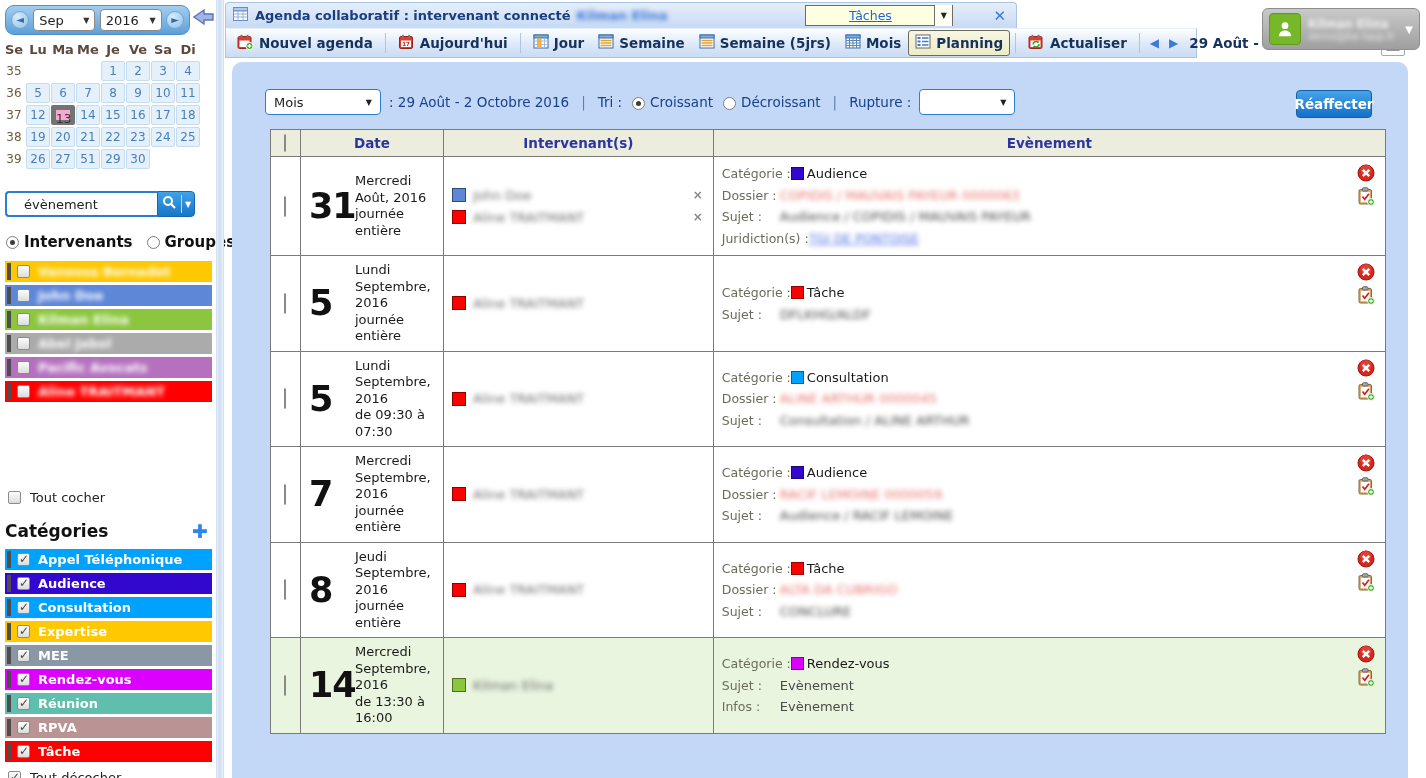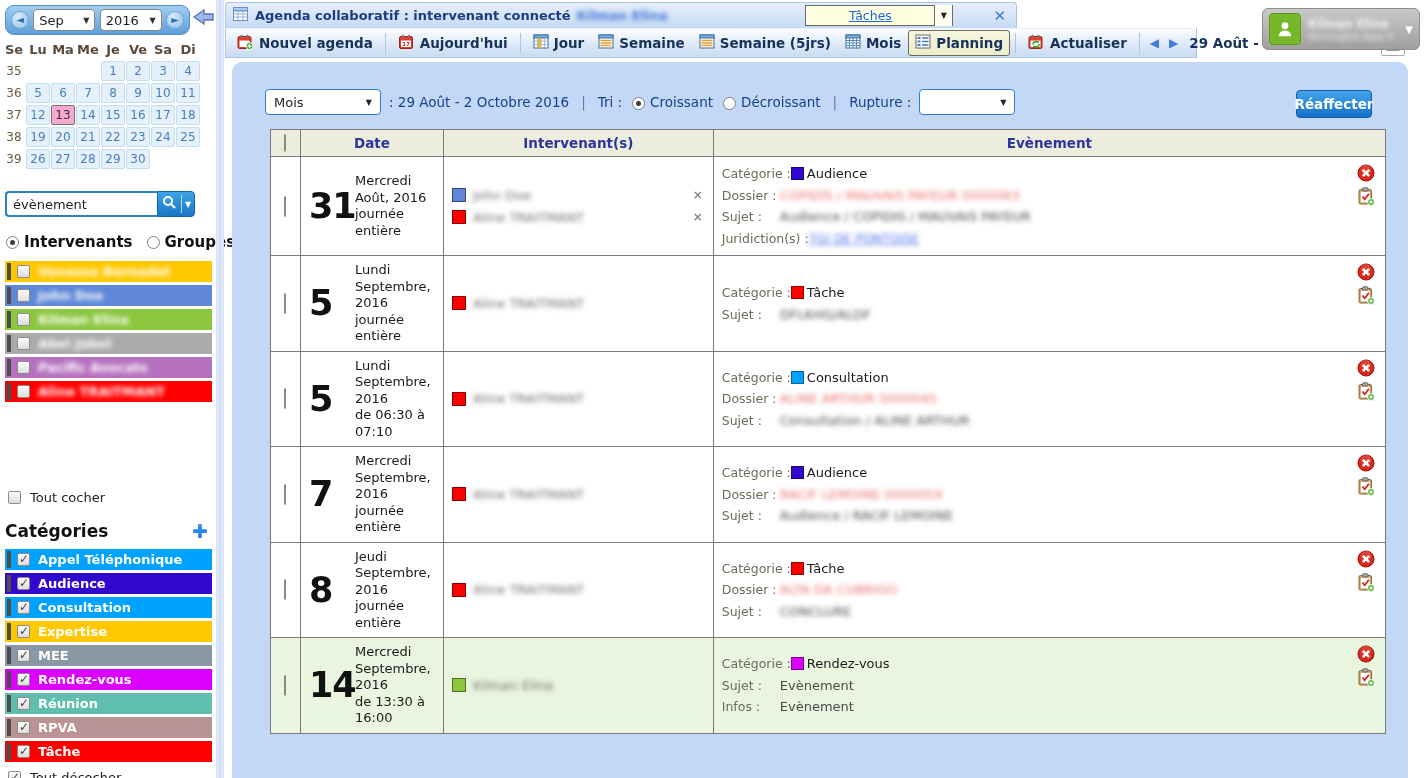--- a/index.html
+++ b/index.html
@@ -23,25 +23,25 @@
   .cal-select .car { font-size:8px; color:#333; }
 
   #collapse-arrow { position:absolute; right:1px; top:6px; }
 
   #cal-grid { display:grid; grid-template-columns:22px repeat(7,24px); gap:2px 1px; margin-left:3px; }
   .wk-hd { font-size:13px; font-weight:bold; color:#5d4a3c; text-align:center; height:18px; line-height:18px; }
   .wk-num { font-size:12px; color:#6b5b3f; text-align:center; line-height:20px; }
   .day { background:#e4f0fa; border:1px solid #c4dcf0; border-radius:2px; height:20px; line-height:18px;
     text-align:center; font-size:12px; color:#4a7ebb; cursor:pointer; }
   .day.empty { background:transparent; border-color:transparent; cursor:default; }
-  .day.sel { background:#f9a8d4; border:1px solid #737373; color:#333; }
+  .day.sel { background:#f9a8d4; border:5px solid #737373; color:#333; }
 
   #search-row { display:flex; margin:22px 0 0 5px; height:26px; }
   #search-input { width:152px; height:26px; border:2px solid #2a7fd0; border-right:none; border-radius:4px 0 0 4px;
-    padding:0 6px; font-size:13px; color:#222; font-family:inherit; outline:none; }
+    padding:0 17px; font-size:13px; color:#222; font-family:inherit; outline:none; }
   #search-btn { width:38px; height:26px; border-radius:0 4px 4px 0; background:linear-gradient(#3fa3e8,#1876c8);
     border:1px solid #1566ae; display:flex; align-items:center; cursor:pointer; }
   #search-btn .mag { margin-left:4px; }
   #search-btn .div { width:1px; height:18px; background:#bcd9f2; margin:0 3px 0 4px; }
   #search-btn .car { color:#fff; font-size:8px; }
 
   #radio-row { display:flex; align-items:center; gap:14px; margin:16px 16px 10px 6px; font-size:15px; font-weight:bold; color:#111; }
   .rd { width:13px; height:13px; border-radius:50%; border:1px solid #808080; background:#fff; position:relative; display:inline-block; flex:0 0 auto; cursor:pointer; }
   .rd.on::after { content:""; position:absolute; left:3px; top:3px; width:5px; height:5px; border-radius:50%; background:#3c3c3c; }
   .rd-lbl { display:flex; align-items:center; gap:5px; cursor:pointer; }
@@ -193,21 +193,21 @@
       <div class="day">19</div>
       <div class="day">20</div>
       <div class="day">21</div>
       <div class="day">22</div>
       <div class="day">23</div>
       <div class="day">24</div>
       <div class="day">25</div>
       <div class="wk-num">39</div>
       <div class="day">26</div>
       <div class="day">27</div>
-      <div class="day">28</div>
+      <div class="day">51</div>
       <div class="day">29</div>
       <div class="day">30</div>
       <div class="day empty"></div>
       <div class="day empty"></div>
     </div>
 
   <div id="search-row">
     <input id="search-input" value="évènement" style="">
     <div id="search-btn">
       <span class="mag">
@@ -620,21 +620,21 @@
           </td>
         </tr>
         <tr>
           <td class="c-sel"><span class="cb"></span></td>
           <td class="c-date">
             <div class="date-wrap">
               <div class="d-big">5</div>
               <div class="d-txt">
                 <div>Lundi</div>
                 <div>Septembre, 2016</div>
-                <div>de 06:30 à 07:10</div>
+                <div>de 09:30 à 07:30</div>
               </div>
             </div>
           </td>
           <td class="c-int">
             <div class="int-line">
               <span class="int-sq" style="background: rgb(255, 0, 0);"></span>
               <span class="int-nm blur">Aline TRAITMANT</span>
             </div>
           </td>
           <td class="c-ev">

